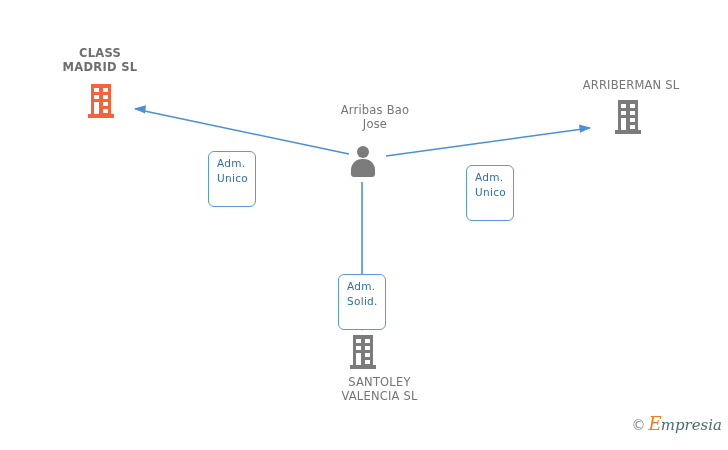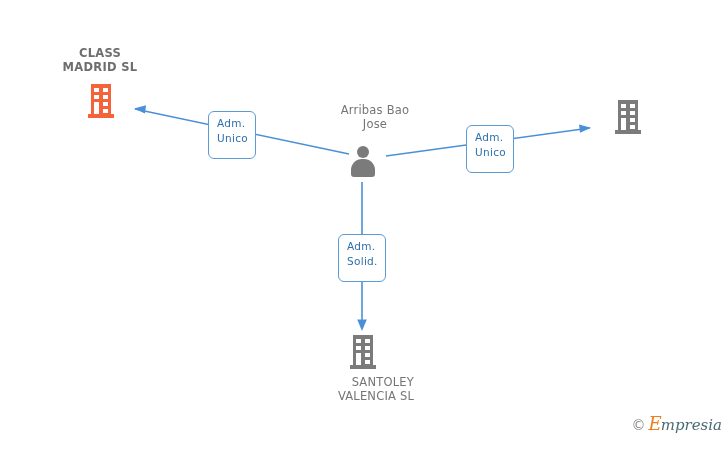--- a/index.html
+++ b/index.html
@@ -100,23 +100,24 @@
   
   .rel-box {
     position: absolute;
     box-sizing: border-box;
     border: 1px solid #5b9bd5;
     border-radius: 6px;
     background: #ffffff;
     color: #2f6fad;
     font-size: 10.5px;
     line-height: 15px;
-    padding: 4px 7px 12px 8px;
+    padding: 4px 7px 20px 8px;
     white-space: pre-line;
     letter-spacing: 0.3px;
+    margin-top: 40px;
   }
   
   .watermark {
     position: absolute;
     right: 6px;
     bottom: 5px;
     display: flex;
     align-items: baseline;
     white-space: nowrap;
   }
@@ -179,20 +180,21 @@
     <div class="win" style="left:6px;  top:4px;"></div>
     <div class="win" style="left:15px; top:4px;"></div>
     <div class="win" style="left:6px;  top:11px;"></div>
     <div class="win" style="left:15px; top:11px;"></div>
     <div class="win" style="left:6px;  top:18px;"></div>
     <div class="win" style="left:15px; top:18px;"></div>
     <div class="door" style="left:6px; top:22px; height:8px;"></div>
     <div class="win" style="left:15px; top:25px;"></div>
   </div>
 
+  <div class="node-label" style="left:566px; top:78px; width:130px;">ARRIBERMAN SL</div>
 
   <div class="building" style="left:615px; top:100px; color:#7b7b7b;">
     <div class="bld-body"></div>
     <div class="bld-base"></div>
     <div class="win" style="left:6px;  top:4px;"></div>
     <div class="win" style="left:15px; top:4px;"></div>
     <div class="win" style="left:6px;  top:11px;"></div>
     <div class="win" style="left:15px; top:11px;"></div>
     <div class="win" style="left:6px;  top:18px;"></div>
     <div class="win" style="left:15px; top:18px;"></div>
@@ -206,21 +208,21 @@
     <div class="win" style="left:6px;  top:4px;"></div>
     <div class="win" style="left:15px; top:4px;"></div>
     <div class="win" style="left:6px;  top:11px;"></div>
     <div class="win" style="left:15px; top:11px;"></div>
     <div class="win" style="left:6px;  top:18px;"></div>
     <div class="win" style="left:15px; top:18px;"></div>
     <div class="door" style="left:6px; top:22px; height:8px;"></div>
     <div class="win" style="left:15px; top:25px;"></div>
   </div>
 
-  <div class="node-label" style="left:299px; top:375px; width:115px;text-align:right;">SANTOLEY
+  <div class="node-label" style="left:322px; top:375px; width:115px;">SANTOLEY
 VALENCIA SL</div>
 
   <div class="node-label" style="left:320px; top:103px; width:110px;">Arribas Bao
 Jose</div>
 
   <div class="person" style="left:349px; top:146px;">
     <div class="head"></div>
     <div class="body"></div>
   </div>
 

